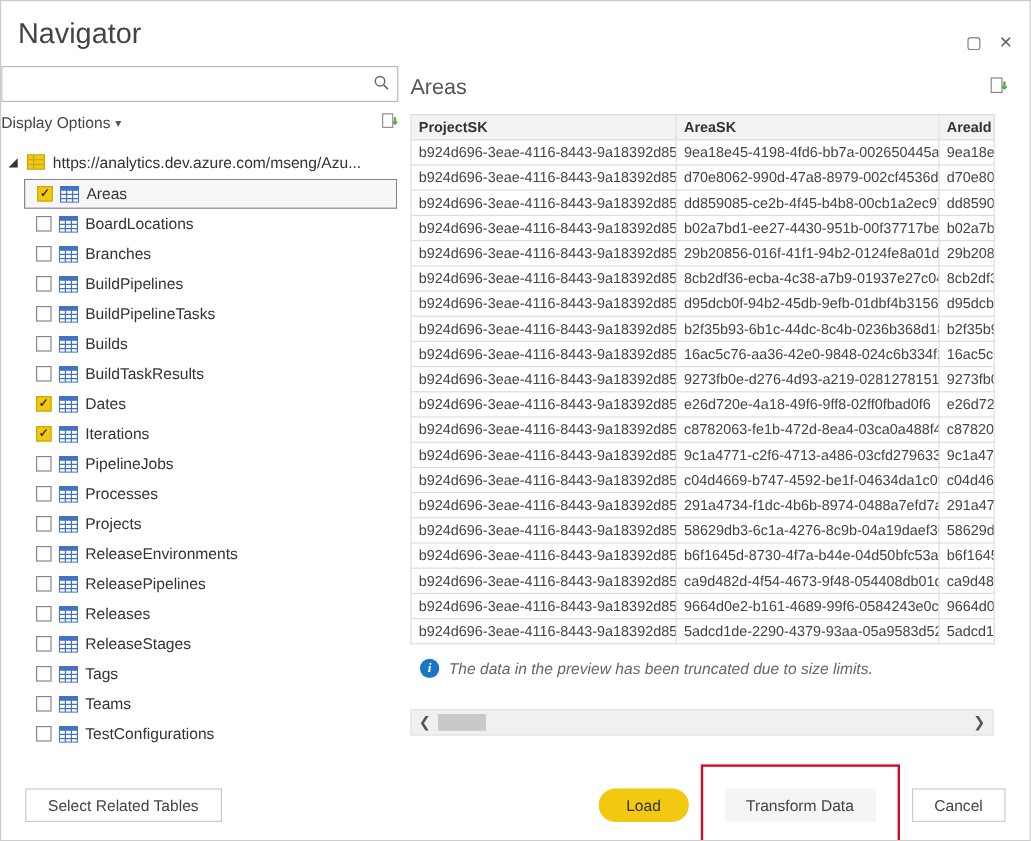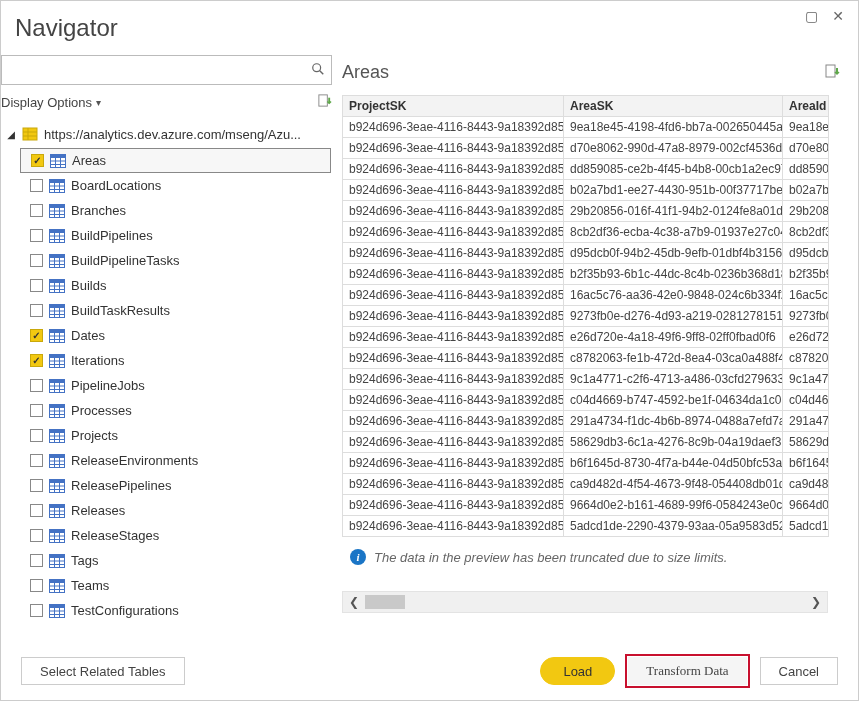--- a/index.html
+++ b/index.html
@@ -9,23 +9,23 @@
     font-size: 13px;
     color: #333;
     background: #fff;
     width: 859px;
     height: 701px;
     overflow: hidden;
     border: 1px solid #ccc;
   }
   .title-bar {
     display: flex;
-    align-items: center;
+    align-items: flex-end;
     height: 54px;
-    padding: 0 14px;
+    padding: 12px 14px;
   }
   .title-bar h1 {
     font-weight: 300;
     font-size: 24px;
     color: #444;
     margin: 0;
     flex: 1;
   }
   .window-controls { display: flex; gap: 14px; align-items: center; color: #666; margin-top: -24px;}
   .window-controls span { font-size: 14px; }
@@ -204,21 +204,21 @@
   }
   .btn.primary {
     background: #f2c811;
     border-color: #f2c811;
     color: #333;
     padding: 0 22px;
     border-radius: 14px;
   }
   .btn.ghost { background:#fff; }
   .highlight-box { border: 2px solid #c8102e; padding: 0; }
-  .highlight-box .btn { border: none; margin:1px;font-family:Liberation Serif, serif;}
+  .highlight-box .btn { border: none; margin:18px;}
 </style>
 </head>
 <body>
 
 <div class="title-bar">
   <h1>Navigator</h1>
   <div class="window-controls">
     <span>▢</span>
     <span>✕</span>
   </div>

